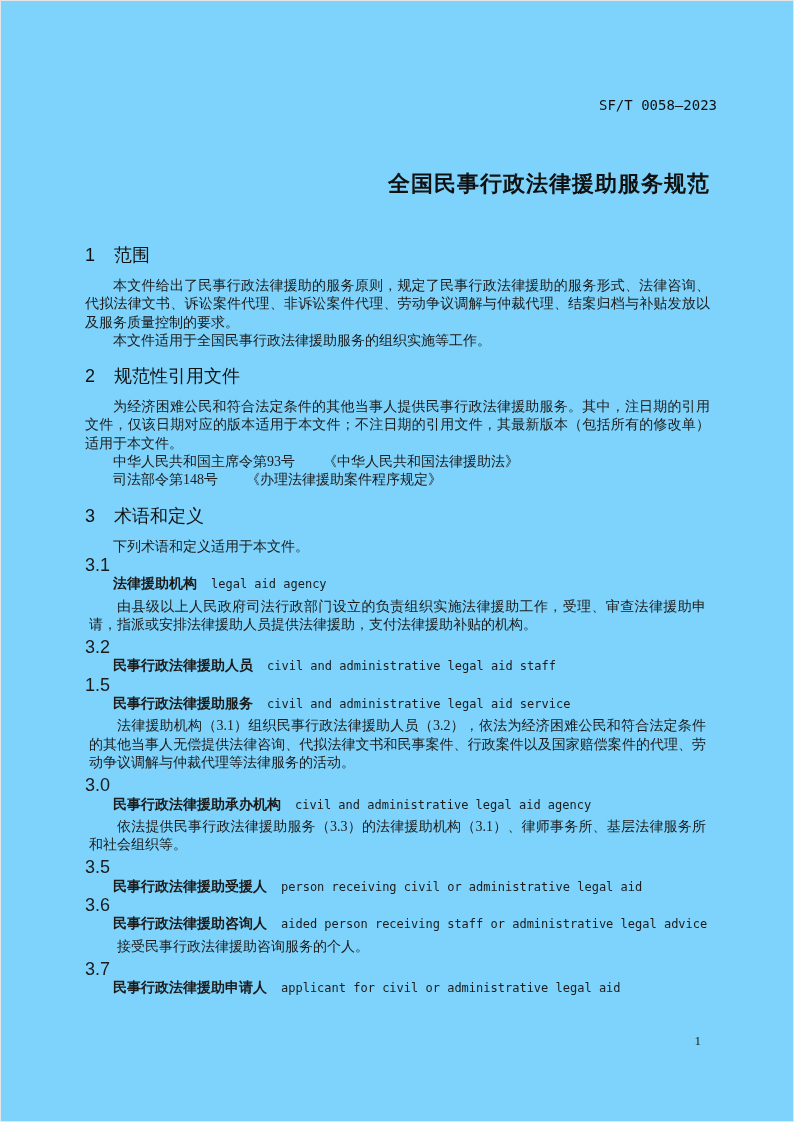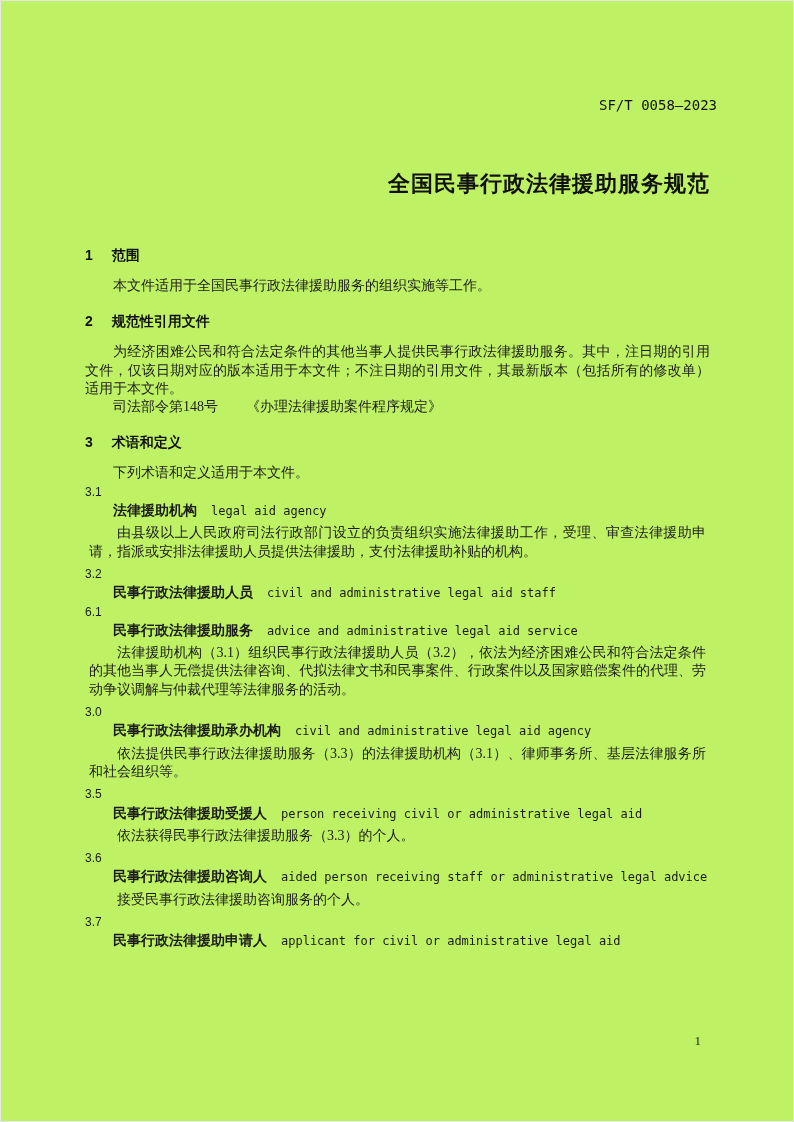--- a/index.html
+++ b/index.html
@@ -6,21 +6,21 @@
     margin: 0;
     padding: 0;
     background: #ffffff;
   }
   .page {
     position: relative;
     width: 794px;
     height: 1122px;
     box-sizing: border-box;
     margin: 0 auto;
-    background: #bef264;
+    background: #7dd3fc;
     color: #1b1b1b;
     padding: 0 83px 0 84px;
     overflow: hidden;
     font-family: "Liberation Serif", "DejaVu Serif", serif;
     font-size: 14px;
     line-height: 18.3px;
     border: 1px solid #e6e6e6;
   }
   .doc-code {
     position: absolute;
@@ -36,22 +36,22 @@
     text-align: right;
     font-family: "Liberation Sans", "DejaVu Sans", sans-serif;
     font-weight: bold;
     font-size: 22px;
     line-height: 27px;
     letter-spacing: 1px;
     color: #111;
   }
   .sec-heading {
     font-family: "Liberation Sans", "DejaVu Sans", sans-serif;
-    font-weight: bold;
-    font-size: 14px;
+    font-weight: normal;
+    font-size: 18px;
     line-height: 18px;
     margin: 17px 0 13px 0;
     color: #111;
   }
   .sec-heading.first {
     margin-top: 49px;
   }
   .sec-num {
     display: inline-block;
     margin-right: 19px;
@@ -63,21 +63,21 @@
   }
   .ref-line {
     margin: 0;
     text-indent: 2em;
   }
   .ref-title {
     margin-left: 2em;
   }
   .term-id {
     font-family: "Liberation Sans", "DejaVu Sans", sans-serif;
-    font-size: 12px;
+    font-size: 18px;
     line-height: 18.3px;
   }
   .term-line {
     margin: 0;
     text-indent: 2em;
     white-space: nowrap;
   }
   .term-zh {
     font-family: "Liberation Sans", "DejaVu Sans", sans-serif;
     font-weight: bold;
@@ -109,28 +109,32 @@
 <div class="page">
 
   <div class="doc-code">SF/T 0058—2023</div>
 
   <div class="doc-title">全国民事行政法律援助服务规范</div>
 
   <div>
     <div class="sec-heading first">
       <span class="sec-num">1</span><span>范围</span>
     </div>
+    <p class="body-para">本文件给出了民事行政法律援助的服务原则，规定了民事行政法律援助的服务形式、法律咨询、代拟法律文书、诉讼案件代理、非诉讼案件代理、劳动争议调解与仲裁代理、结案归档与补贴发放以及服务质量控制的要求。</p>
     <p class="body-para">本文件适用于全国民事行政法律援助服务的组织实施等工作。</p>
   </div>
 
   <div>
     <div class="sec-heading">
       <span class="sec-num">2</span><span>规范性引用文件</span>
     </div>
     <p class="body-para">为经济困难公民和符合法定条件的其他当事人提供民事行政法律援助服务。其中，注日期的引用文件，仅该日期对应的版本适用于本文件；不注日期的引用文件，其最新版本（包括所有的修改单）适用于本文件。</p>
+    <p class="ref-line">
+      <span>中华人民共和国主席令第93号</span><span class="ref-title">《中华人民共和国法律援助法》</span>
+    </p>
     <p class="ref-line">
       <span>司法部令第148号</span><span class="ref-title">《办理法律援助案件程序规定》</span>
     </p>
   </div>
 
   <div>
     <div class="sec-heading">
       <span class="sec-num">3</span><span>术语和定义</span>
     </div>
     <p class="body-para">下列术语和定义适用于本文件。</p>
@@ -139,37 +143,36 @@
     <p class="term-line">
       <span class="term-zh">法律援助机构</span><span class="term-en">legal aid agency</span>
     </p>
     <p class="term-def">由县级以上人民政府司法行政部门设立的负责组织实施法律援助工作，受理、审查法律援助申请，指派或安排法律援助人员提供法律援助，支付法律援助补贴的机构。</p>
 
     <div class="term-id">3.2</div>
     <p class="term-line">
       <span class="term-zh">民事行政法律援助人员</span><span class="term-en">civil and administrative legal aid staff</span>
     </p>
 
-    <div class="term-id">6.1</div>
+    <div class="term-id">1.5</div>
     <p class="term-line">
-      <span class="term-zh">民事行政法律援助服务</span><span class="term-en">advice and administrative legal aid service</span>
+      <span class="term-zh">民事行政法律援助服务</span><span class="term-en">civil and administrative legal aid service</span>
     </p>
     <p class="term-def">法律援助机构（3.1）组织民事行政法律援助人员（3.2），依法为经济困难公民和符合法定条件的其他当事人无偿提供法律咨询、代拟法律文书和民事案件、行政案件以及国家赔偿案件的代理、劳动争议调解与仲裁代理等法律服务的活动。</p>
 
     <div class="term-id">3.0</div>
     <p class="term-line">
       <span class="term-zh">民事行政法律援助承办机构</span><span class="term-en">civil and administrative legal aid agency</span>
     </p>
     <p class="term-def">依法提供民事行政法律援助服务（3.3）的法律援助机构（3.1）、律师事务所、基层法律服务所和社会组织等。</p>
 
     <div class="term-id">3.5</div>
     <p class="term-line">
       <span class="term-zh">民事行政法律援助受援人</span><span class="term-en">person receiving civil or administrative legal aid</span>
     </p>
-    <p class="term-def">依法获得民事行政法律援助服务（3.3）的个人。</p>
 
     <div class="term-id">3.6</div>
     <p class="term-line">
       <span class="term-zh">民事行政法律援助咨询人</span><span class="term-en">aided person receiving staff or administrative legal advice</span>
     </p>
     <p class="term-def">接受民事行政法律援助咨询服务的个人。</p>
 
     <div class="term-id">3.7</div>
     <p class="term-line">
       <span class="term-zh">民事行政法律援助申请人</span><span class="term-en">applicant for civil or administrative legal aid</span>

